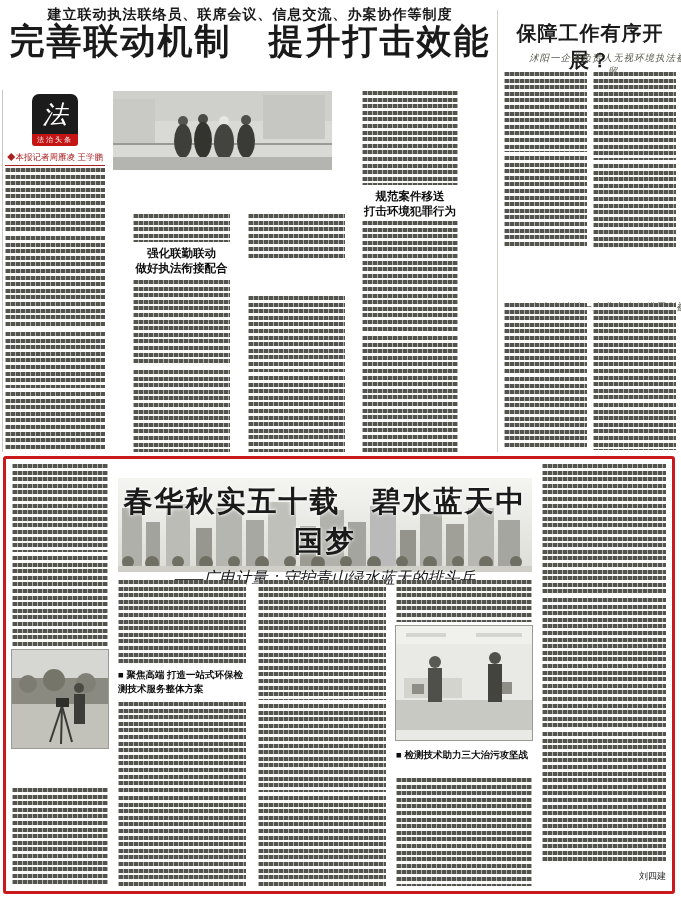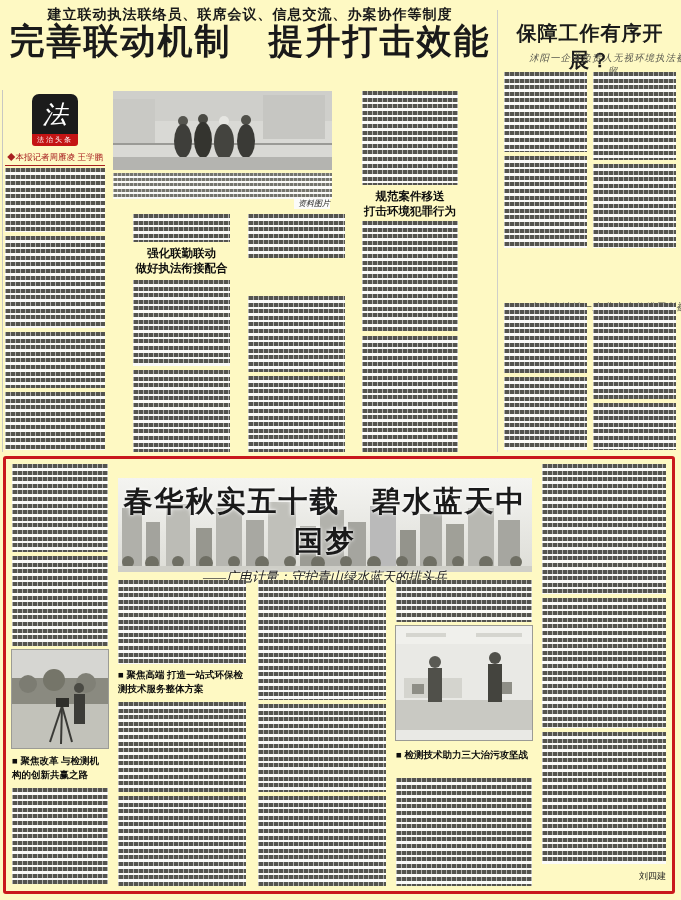--- a/index.html
+++ b/index.html
@@ -1,16 +1,16 @@
 <!DOCTYPE html>
 <html><head>
 <meta charset="utf-8">
 <style>
   html,body{margin:0;padding:0;background:#e9e9e6;}
-  #page{position:relative;width:681px;height:900px;background:#fef9c3;overflow:hidden;
+  #page{position:relative;width:681px;height:900px;background:#ffffff;overflow:hidden;
         font-family:"Liberation Sans",sans-serif;color:#1a1a1a;}
   .abs{position:absolute;}
   .ctr{text-align:center;}
   .kai{font-family:"Liberation Serif",serif;font-style:italic;}
 
   
   .greek{background-image:
       repeating-linear-gradient(90deg, rgba(251,251,249,.55) 0 1px, rgba(251,251,249,0) 1px 5px),
       repeating-linear-gradient(180deg, #54544f 0 4px, #fbfbf9 4px 6.6px);}
   .greek.fine{background-image:
@@ -41,21 +41,21 @@
 
   .sb-headline{left:503px;width:174px;font-size:20px;font-weight:800;text-align:center;letter-spacing:1px;}
   .sb-deck{left:503px;width:174px;font-size:9.5px;color:#58584f;text-align:center;letter-spacing:1px;margin-left:23px;}
 
   .red-frame{left:3px;top:456px;width:672px;height:438px;border:3px solid #c9191d;border-radius:3px;box-sizing:border-box;}
 
   .banner{left:118px;top:478px;width:414px;height:94px;}
   .banner svg{position:absolute;left:0;top:0;}
   .f-headline{position:relative;top:4px;text-align:center;font-size:29px;font-weight:900;letter-spacing:2px;
               text-shadow:0 0 4px rgba(255,255,255,.9),0 0 2px rgba(255,255,255,.9);}
-  .f-deck{position:relative;top:10px;text-align:center;font-size:13px;color:#15151a;
+  .f-deck{position:relative;top:10px;text-align:center;font-size:16px;color:#15151a;
           text-shadow:0 0 3px rgba(255,255,255,.9);}
   .f-author{left:542px;top:870px;width:124px;text-align:right;font-size:9px;color:#222;}
 </style>
 </head>
 <body>
 
 <div id="page">
 
   <div class="abs kicker ctr">建立联动执法联络员、联席会议、信息交流、办案协作等制度</div>
   <div class="abs headline-main ctr">完善联动机制　提升打击效能</div>
@@ -84,24 +84,20 @@
       <circle cx="90" cy="28" r="5" fill="#4a4a44"></circle>
       <circle cx="111" cy="30" r="5" fill="#e6e6e2"></circle>
       <circle cx="133" cy="29" r="5" fill="#50504a"></circle>
       <ellipse cx="70" cy="50" rx="9" ry="17" fill="#3e3e3a"></ellipse>
       <ellipse cx="90" cy="49" rx="9" ry="18" fill="#34342f"></ellipse>
       <ellipse cx="111" cy="51" rx="10" ry="18" fill="#44443f"></ellipse>
       <ellipse cx="133" cy="50" rx="9" ry="17" fill="#3a3a36"></ellipse>
       <rect y="66" width="219" height="13" fill="#b4b4b0"></rect>
     </svg>
   </div>
-  <div class="abs" style="left:113px;top:173px;width:219px;height:36px;">
-    <div class="greek fine" style="width:219px;height:26px;"></div>
-    <span class="credit kai">资料图片</span>
-  </div>
 
   <div class="abs greek" style="left:133px;top:214px;width:97px;height:28px;"></div>
   <div class="abs subhead" style="left:133px;top:246px;width:97px;">
     <div>强化联勤联动</div>
     <div>做好执法衔接配合</div>
   </div>
   <div class="abs greek" style="left:133px;top:280px;width:97px;height:86px;"></div>
   <div class="abs greek" style="left:133px;top:370px;width:97px;height:82px;"></div>
 
   <div class="abs greek" style="left:248px;top:214px;width:97px;height:44px;"></div>
@@ -142,21 +138,20 @@
       <circle cx="74" cy="33" r="10" fill="#808076"></circle>
       <rect y="54" width="96" height="44" fill="#c2c2ba"></rect>
       <line x1="38" y1="92" x2="50" y2="56" stroke="#3a3a36" stroke-width="2"></line>
       <line x1="60" y1="92" x2="50" y2="56" stroke="#3a3a36" stroke-width="2"></line>
       <line x1="49" y1="94" x2="50" y2="56" stroke="#3a3a36" stroke-width="2"></line>
       <rect x="44" y="48" width="13" height="9" fill="#2e2e2a"></rect>
       <rect x="62" y="44" width="11" height="30" fill="#3c3c38"></rect>
       <circle cx="67" cy="38" r="5" fill="#4a4a44"></circle>
     </svg>
   </div>
-  <div class="abs fsubhead" style="left:12px;top:754px;width:96px;">■ 聚焦改革 与检测机构的创新共赢之路</div>
   <div class="abs greek" style="left:12px;top:788px;width:96px;height:96px;"></div>
 
   <div class="abs banner">
     <svg width="414" height="94" viewBox="0 0 414 94">
       <defs>
         <linearGradient id="sky" x1="0" y1="0" x2="0" y2="1">
           <stop offset="0" stop-color="#f4f4f1"></stop>
             <stop offset="1" stop-color="#ddddd7"></stop>
         </linearGradient>
       </defs>

